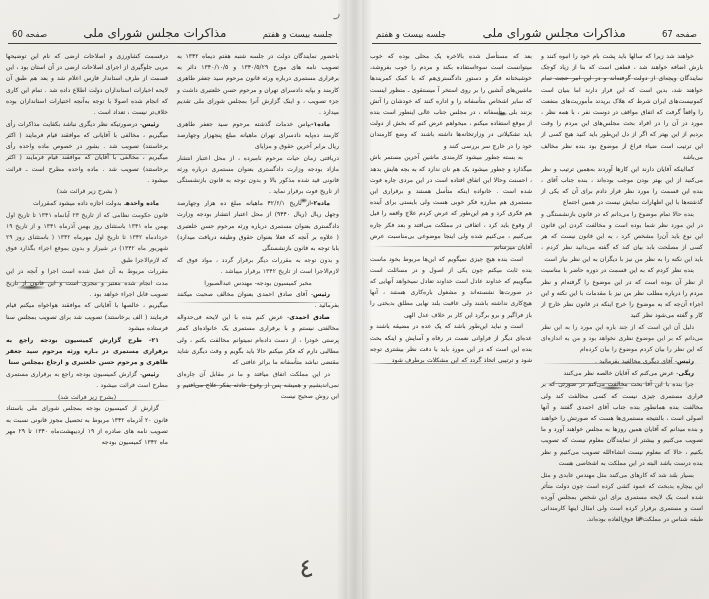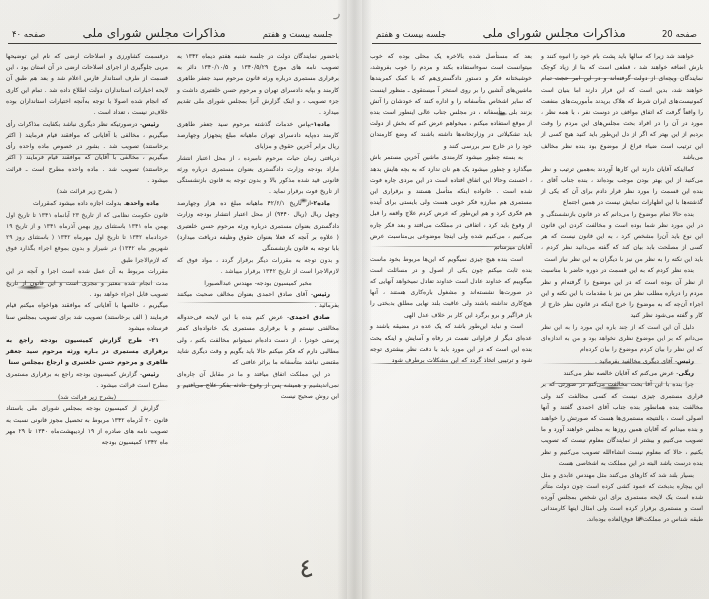--- a/index.html
+++ b/index.html
@@ -108,21 +108,21 @@
 </head>
 <body>
 
 <div class="scan-bg"></div>
 
 <div class="spread">
 
   <div class="page page-left">
 
     <div class="head">
-      <span class="h-item">صفحه 20</span>
+      <span class="h-item">صفحه 67</span>
       <span class="h-item h-mid">مذاکرات مجلس شورای ملی</span>
       <span class="h-item">جلسه بیست و هفتم</span>
     </div>
     <div class="head-rule"></div>
 
     <div class="cols">
 
       <div class="col">
         <p class="ind">خواهند شد زیرا که سالها باید پشت بام خود را انبوه کنند و بارش اضافه خواهند شد ، قطعی است که بنا از زیاد کوچک نمایندگان ویچه‌ای از دولت گرفته‌اند و در این امر حجت تمام خواهند شد، بدین است که ابن قرار دارند اما بنیان است کمونیست‌های ایران شرط که هلاک بریدند مأموریت‌های منفعت را واقعاً گرفت که اتفاق مواقف در دوست نفر ، با همه نظر ، مورد در آن را در افراد بحث مجلس‌های این مردم را وقت بردیم از این بهتر که اگر از دل این‌طور باید کنید هیچ کسی از این ترتیب است ضیاء فراغ از موضوع بود بنده نظر مخالف می‌باشد</p>
         <p class="ind">کمااینکه آقایان دارند این کارها آوردند به‌همین ترتیب و نظر می‌کنید از این بهتر بودن موجب بوده‌اند ، بنده جناب آقای ، بنده این قسمت را مورد نظر قرار دادم برای آن که یکی از گذشته‌ها با این اظهارات نمایش نیست در همین اجتماع</p>
@@ -161,21 +161,21 @@
     <div class="edge-shadow-l"></div>
   </div>
 
   <div class="page-gutter"></div>
 
   <div class="page page-right">
 
     <div class="head">
       <span class="h-item">جلسه بیست و هفتم</span>
       <span class="h-item h-mid">مذاکرات مجلس شورای ملی</span>
-      <span class="h-item">صفحه ۴۰</span>
+      <span class="h-item">صفحه 60</span>
     </div>
     <div class="head-rule"></div>
 
     <div class="cols">
 
       <div class="col">
         <p>باحضور نمایندگان دولت در جلسه شنبه هفتم دیماه ۱۳۴۲ به تصویب نامه های مورخ ۱۳۴۰/۵/۲۹ و ۱۳۴۰/۱۰/۵ دائر به برقراری مستمری درباره ورثه قانون مرحوم سید جعفر طاهری کارمند و بپایه دادسرای تهران و مرحوم حسن خلعتبری داشت و جزء تصویب ، و اینک گزارش آنرا بمجلس شورای ملی تقدیم میدارد .</p>
         <p class="ind">
           <span class="hd">ماده۱-</span><span>بپاس خدمات گذشته مرحوم سید جعفر طاهری کارمند ده‌پایه دادسرای تهران ماهیانه مبلغ پنجهزار وچهارصد ریال برابر آخرین حقوق و مزایای</span>
         </p>

